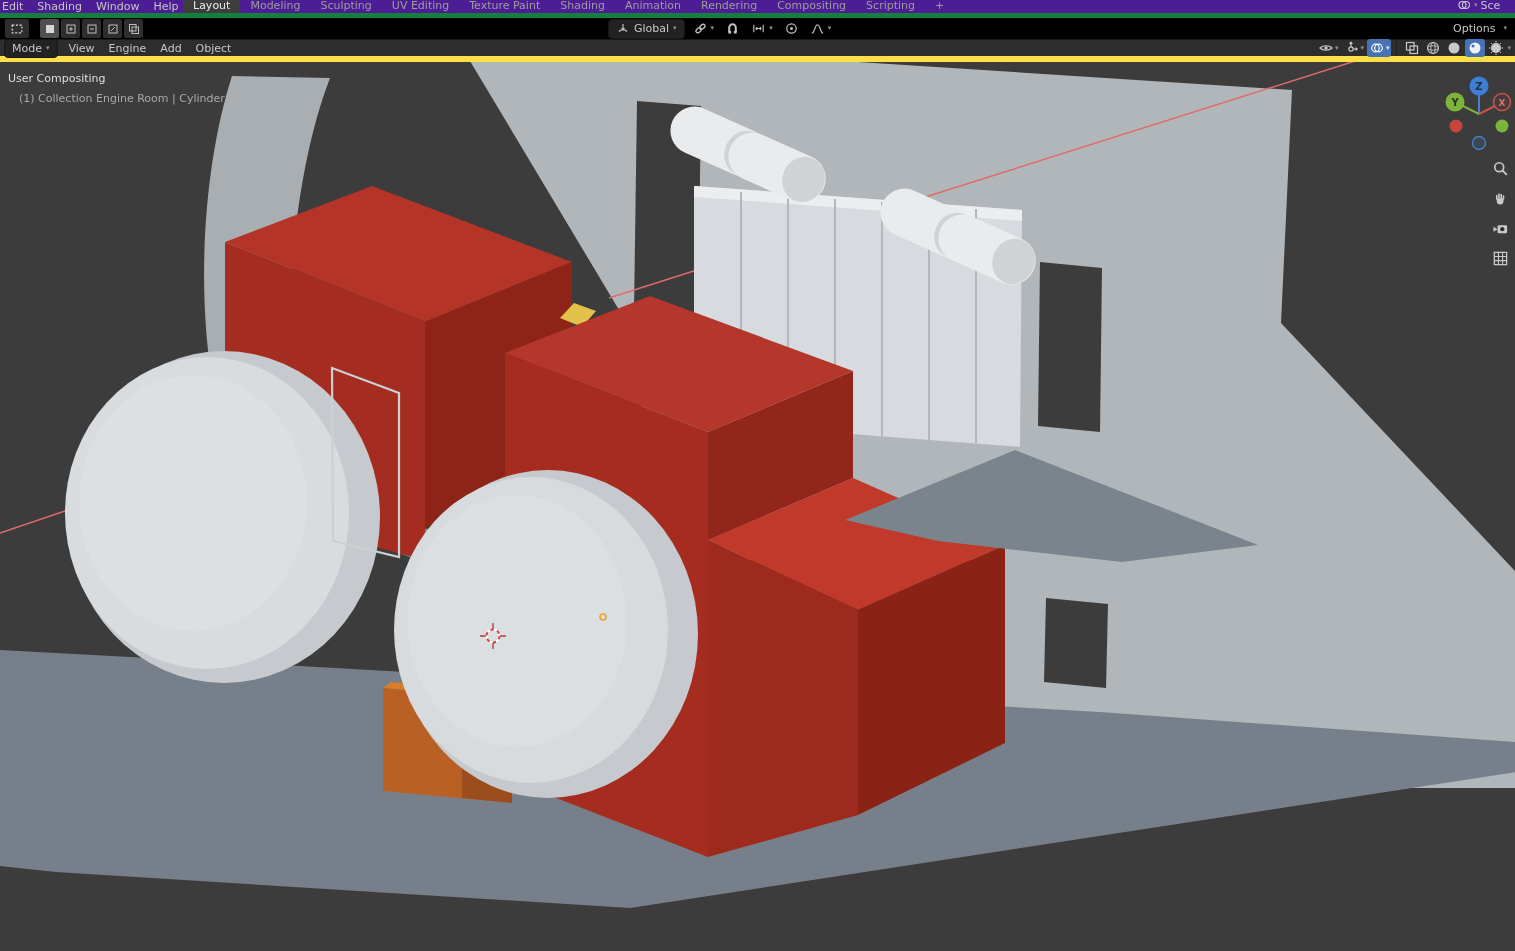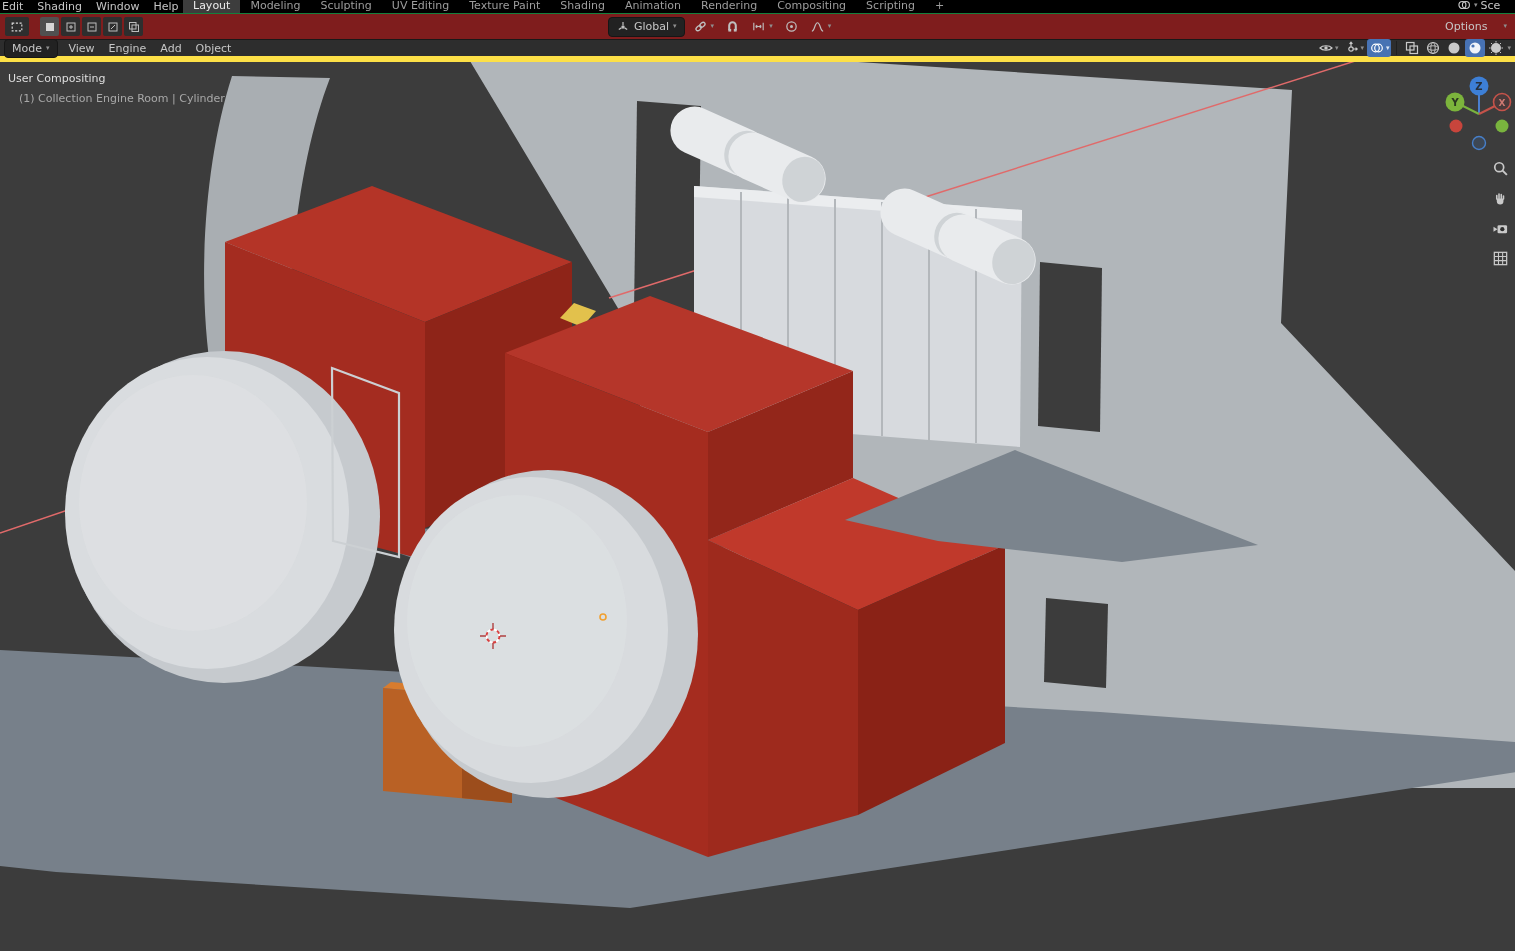--- a/index.html
+++ b/index.html
@@ -1,37 +1,37 @@
 <!DOCTYPE html>
 <html><head>
 <meta charset="utf-8">
 <style>
   html,body{margin:0;padding:0;background:#1a1a1a}
   #app{position:relative;width:1515px;height:951px;overflow:hidden;background:#3c3c3c;
        font-family:"DejaVu Sans","Liberation Sans",sans-serif;font-size:11px;color:#c6c6c6;cursor:default}
   svg{display:block}
   .row{position:absolute;left:0;right:0;display:flex;align-items:center;box-sizing:border-box;z-index:20}
-  #row1{top:0;height:13px;background:#000000;align-items:flex-end;overflow:hidden}
-  #row2{top:13px;height:27px;background:#7f1d1d;border-top:1px solid #15803d;border-bottom:1px solid #191919}
+  #row1{top:0;height:13px;background:#4c1d95;align-items:flex-end;overflow:hidden}
+  #row2{top:13px;height:27px;background:#000000;border-top:5px solid #15803d;border-bottom:1px solid #191919}
   #row3{top:40px;height:22px;background:#2d2d2d;border-bottom:6px solid #fde047}
   .mi{padding:0 7px;white-space:nowrap}
   #menus{display:flex;margin-left:-5px}
   #tabs{position:absolute;left:183px;bottom:0;display:flex;align-items:flex-end}
   .tab{padding:2px 10px 1px;color:#9d9d9d;white-space:nowrap}
   .tab.active{background:#3d3d3d;color:#eaeaea;border-radius:4px 4px 0 0}
   #scene-chip{position:absolute;right:0;bottom:1px;display:flex;align-items:center;gap:3px;width:58px;overflow:hidden;white-space:nowrap}
   .caret{font-size:7px;color:#8f8f8f;line-height:1}
   .dd{display:flex;align-items:center;gap:4px;background:#222;border:1px solid #161616;border-radius:4px;padding:2px 7px}
   .flat{display:flex;align-items:center;gap:3px;padding:2px 3px}
   #tool-tiles{display:flex;align-items:center;gap:2px;margin-left:5px}
   .tile{width:19px;height:19px;background:#2e2e2e;border-radius:2px;display:flex;align-items:center;justify-content:center}
   .tile.active{background:#505050}
   .gapw{width:7px}
   #snap-group{position:absolute;left:608px;top:0;bottom:0;display:flex;align-items:center;gap:5px}
-  #options{position:absolute;right:8px;display:flex;align-items:center;gap:16px}
+  #options{position:absolute;right:8px;display:flex;align-items:center;gap:8px}
   #row3 .menus{display:flex;margin-left:4px}
   #hdr-icons{position:absolute;right:4px;top:0;bottom:0;display:flex;align-items:center;gap:1px}
   .hbtn{display:flex;align-items:center;gap:1px;padding:1px 2px;border-radius:3px}
   .hbtn.active-blue{background:#4772b3}
   .vsep{width:1px;height:14px;background:#1f1f1f;margin:0 4px}
   .ovl{position:absolute;z-index:5;white-space:nowrap}
   #view-name{left:8px;top:72px;color:#dfdfdf}
   #breadcrumb{left:19px;top:92px;color:#a8a8a8}
   #nav-col{position:absolute;right:3px;top:156px;z-index:6;display:flex;flex-direction:column;gap:5px}
   .navbtn{width:24px;height:25px;display:flex;align-items:center;justify-content:center}

